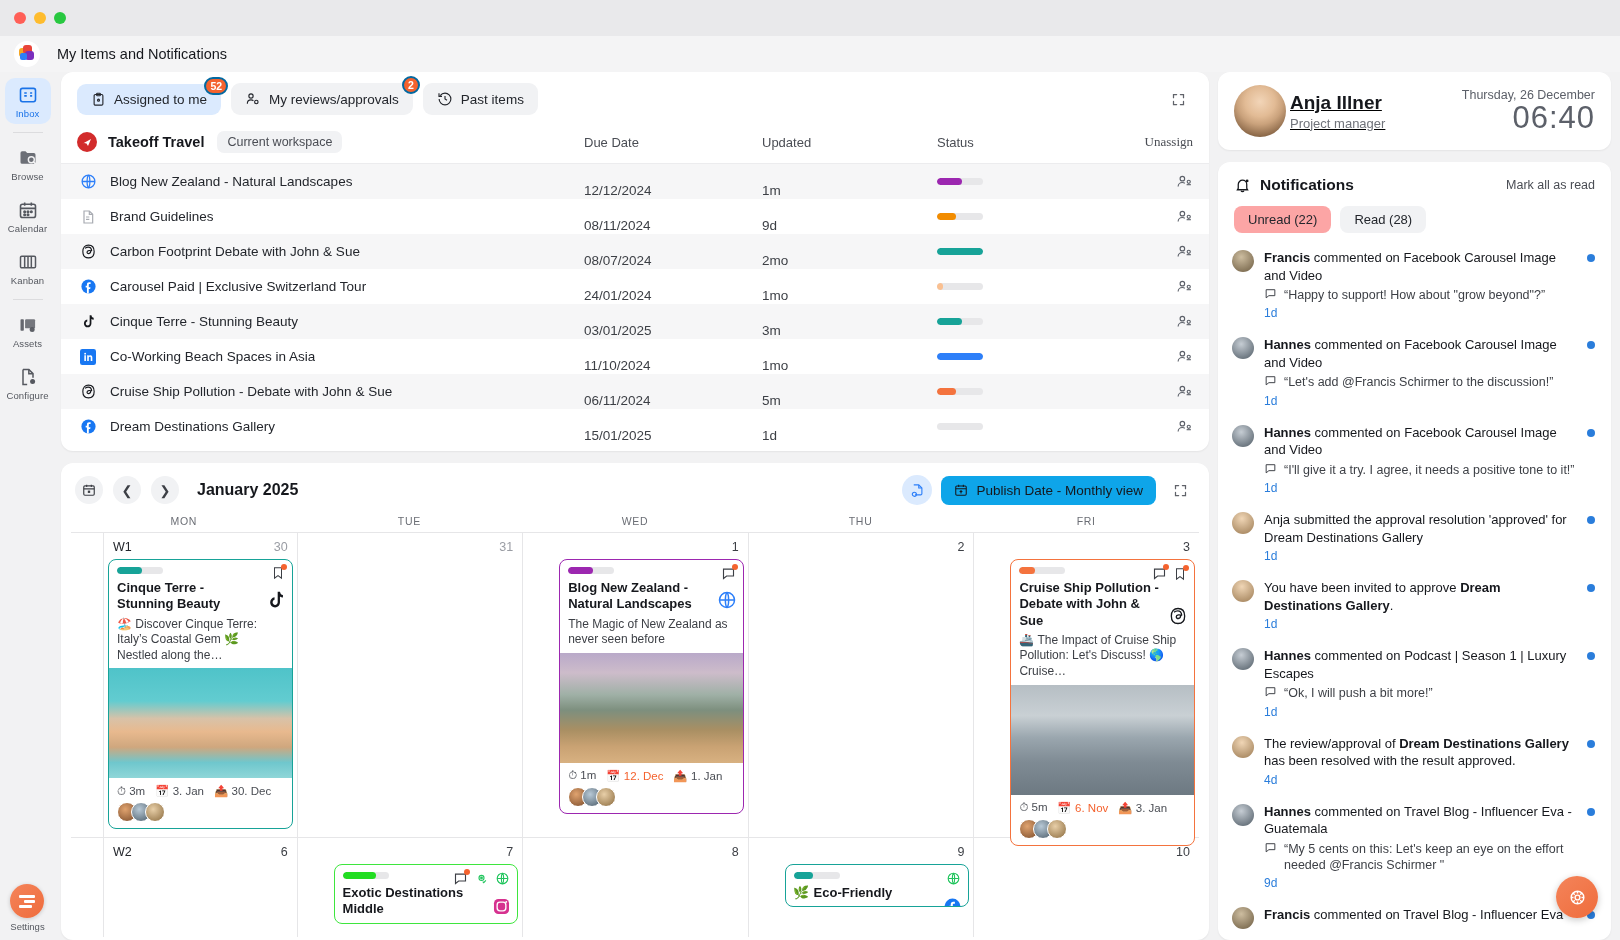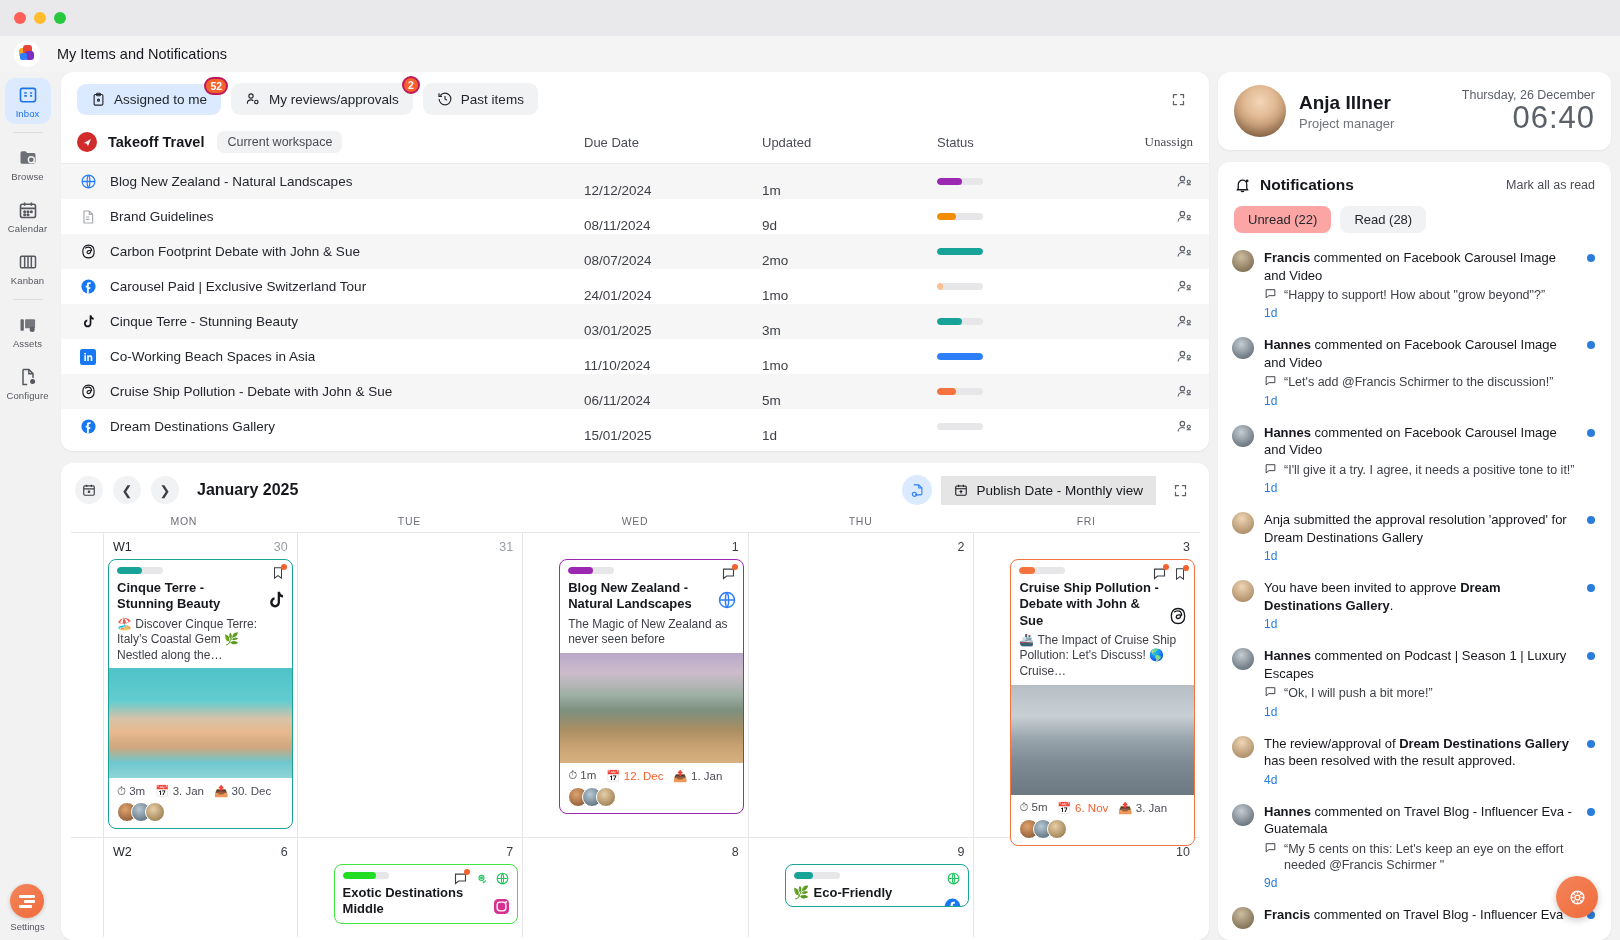--- a/index.html
+++ b/index.html
@@ -73,21 +73,21 @@
   .tab {
     display: flex; align-items: center; gap: 8px;
     background: #f1f2f4; border-radius: 9px; padding: 8px 14px;
     font-size: 13.5px; color: #23262c; cursor: pointer; position: relative;
   }
   .tab.active { background: #dbeafe; }
   .tab .badge {
     position: absolute; top: -7px; right: -7px; min-width: 18px; height: 18px;
     background: #f4622e; color: #fff; border-radius: 9px; font-size: 10.5px;
     font-weight: 700; display: flex; align-items: center; justify-content: center;
-    padding: 0 4px; border: 2px solid #be185d;
+    padding: 0 4px; border: 2px solid #0369a1;
   }
   .expand-btn {
     margin-left: auto; width: 30px; height: 30px; border-radius: 8px;
     display: flex; align-items: center; justify-content: center; cursor: pointer; color: #60636a;
   }
 
   .tbl-head {
     display: flex; align-items: center; padding: 16px 16px 10px;
     font-size: 13px; color: #4a4d54; border-bottom: 1px solid #ececee;
   }
@@ -116,21 +116,21 @@
   .calendar { flex: 1; display: flex; flex-direction: column; overflow: hidden; }
   .cal-top { display: flex; align-items: center; padding: 12px 14px 10px; gap: 10px; }
   .circ-btn {
     width: 28px; height: 28px; border-radius: 50%; background: #f1f2f4;
     display: flex; align-items: center; justify-content: center; cursor: pointer; color: #3c3f45; font-size: 13px;
   }
   .cal-title { font-size: 16px; font-weight: 700; color: #16181d; margin-left: 8px; }
   .cal-right { margin-left: auto; display: flex; align-items: center; gap: 9px; }
   .blue-circ { width: 30px; height: 30px; border-radius: 50%; background: #dbeafe; display: flex; align-items: center; justify-content: center; cursor: pointer; }
   .view-chip {
-    display: flex; align-items: center; gap: 8px; background: #e5e5e5; border-radius: 0;
+    display: flex; align-items: center; gap: 8px; background: #0ea5e9; border-radius: 8px;
     padding: 7px 13px; font-size: 13.5px; color: #16181d; cursor: pointer;
   }
   .dow { display: flex; padding: 0 10px; }
   .dow > div { flex: 1; text-align: center; font-size: 10.5px; letter-spacing: .7px; color: #6b6e75; padding-bottom: 5px; }
   .grid { flex: 1; display: flex; flex-direction: column; padding: 0 10px 0; overflow: hidden; }
   .week { display: flex; border-top: 1px solid #e6e6e8; }
   .week.w1 { height: 305px; }
   .week.w2 { height: 100px; }
   .daycell { flex: 1; border-right: 1px solid #e6e6e8; padding: 4px 4px 0; min-width: 0; position: relative; margin-left: 32px; }
   .daycell:last-child { border-right: none; }
@@ -154,21 +154,21 @@
   .ev-avatars { padding: 0 8px 6px; display: flex; }
   .av { width: 20px; height: 20px; border-radius: 50%; border: 1.5px solid #fff; margin-left: -6px; background-size: cover; }
   .av:first-child { margin-left: 0; }
 
   
   .right { width: 402px; flex-shrink: 0; padding-right: 9px; display: flex; flex-direction: column; gap: 12px; }
   .userbar { display: flex; align-items: center; padding: 13px 16px; }
   .avatar-lg { width: 52px; height: 52px; border-radius: 50%; flex-shrink: 0; overflow: hidden; }
   .uname { font-size: 19px; font-weight: 700; color: #16181d; }
   .urole { font-size: 13px; color: #70737a; margin-top: 2px; }
-  .uinfo { margin-left: 13px; }
+  .uinfo { margin-left: 4px; text-decoration: underline; }
   .clockbox { margin-left: auto; text-align: right; }
   .cdate { font-size: 12.5px; color: #5c6069; }
   .ctime { font-size: 31px; color: #5c6069; letter-spacing: 1px; line-height: 1.05; }
 
   .notifcard { flex: 1; display: flex; flex-direction: column; overflow: hidden; }
   .ntop { display: flex; align-items: center; padding: 14px 16px 0; }
   .ntitle { font-size: 15.5px; font-weight: 700; color: #16181d; margin-left: 9px; }
   .markall { margin-left: auto; font-size: 12.5px; color: #4a4d54; cursor: pointer; }
   .nfilters { display: flex; gap: 9px; padding: 12px 16px 8px; }
   .nchip { background: #f1f2f4; border-radius: 8px; padding: 6px 14px; font-size: 13px; color: #23262c; cursor: pointer; }

